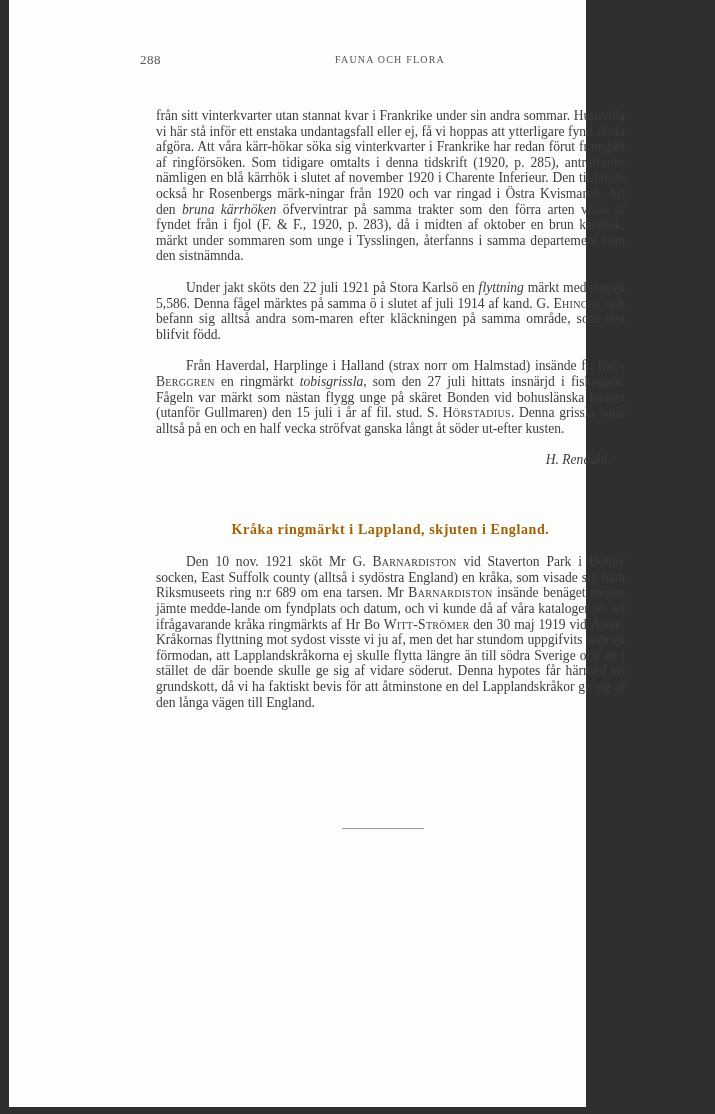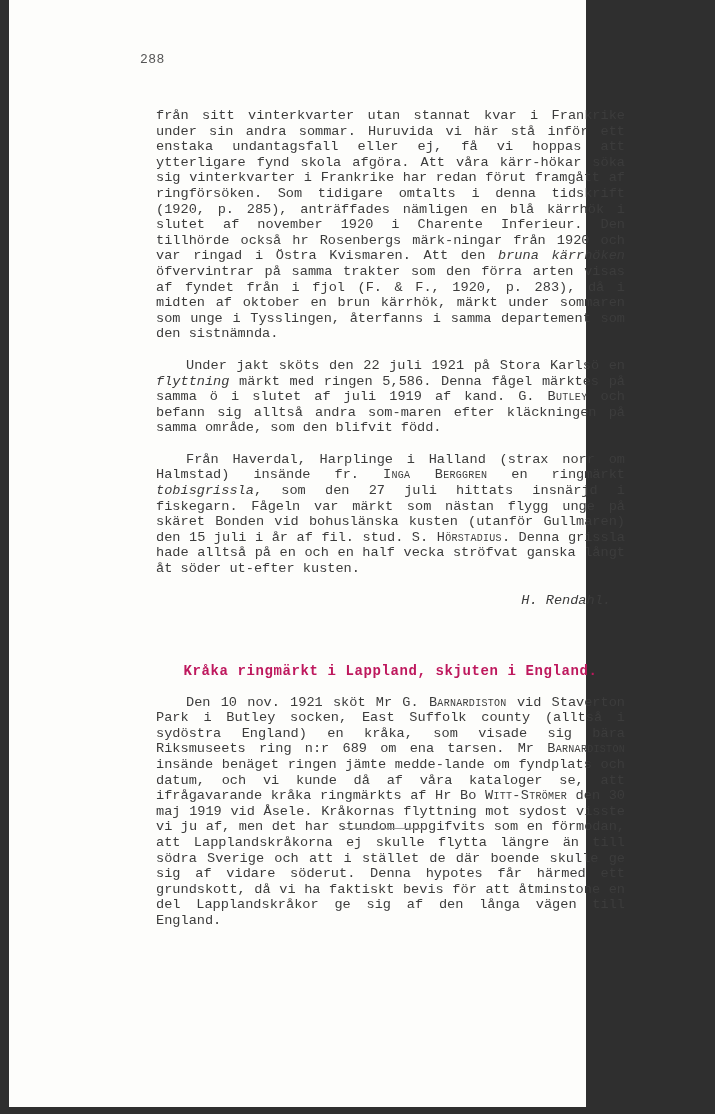--- a/index.html
+++ b/index.html
@@ -21,21 +21,20 @@
       width: 715px; height: 1114px;
       background: #2f2f2f;
     }
     .page {
       position: absolute;
       left: 9px;
       top: 0;
       width: 577px;
       height: 1107px;
       background: #fdfdfb;
-      font-family: Liberation Mono, monospace;
     }
     .running-head {
       position: absolute;
       left: 131px;
       top: 52px;
       width: 500px;
       height: 20px;
       font-size: 13px;
       color: #555;
     }
@@ -80,48 +79,49 @@
       line-height: 16px;
       color: #3c3c3c;
     }
     .section-heading {
       margin-top: 54px;
       margin-bottom: 12px;
       text-align: center;
       font-weight: bold;
       font-size: 14px;
       letter-spacing: 0.6px;
-      color: #be185d;
+      color: #a16207;
     }
     .rule {
       position: absolute;
       left: 333px;
       top: 828px;
       width: 82px;
       height: 1px;
       background: #9a9a9a;
     }
   </style>
 </head>
 <body>
 
 <div class="scan-frame"></div>
 
 <div class="page">
 
   <div class="running-head">
     <span class="page-number">288</span>
+    <span class="journal-title">FAUNA OCH FLORA</span>
   </div>
 
   <div class="column">
 
     <section>
       <p><span>från sitt vinterkvarter utan stannat kvar i Frankrike under sin andra sommar. Huruvida vi här stå inför ett enstaka undantagsfall eller ej, få vi hoppas att ytterligare fynd skola afgöra. Att våra kärr-hökar söka sig vinterkvarter i Frankrike har redan förut framgått af ringförsöken. Som tidigare omtalts i denna tidskrift (1920, p. 285), anträffades nämligen en blå kärrhök i slutet af november 1920 i Charente Inferieur. Den tillhörde också hr Rosenbergs märk-ningar från 1920 och var ringad i Östra Kvismaren. Att den </span><em>bruna kärrhöken</em><span> öfvervintrar på samma trakter som den förra arten visas af fyndet från i fjol (F. &amp; F., 1920, p. 283), då i midten af oktober en brun kärrhök, märkt under sommaren som unge i Tysslingen, återfanns i samma departement som den sistnämnda.</span></p>
 
-      <p class="indent"><span>Under jakt sköts den 22 juli 1921 på Stora Karlsö en </span><em>flyttning</em><span> märkt med ringen 5,586. Denna fågel märktes på samma ö i slutet af juli 1919 af kand. G. </span><span class="sc">Butley</span><span> och befann sig alltså andra som-maren efter kläckningen på samma område, som den blifvit född.</span></p>
+      <p class="indent"><span>Under jakt sköts den 22 juli 1921 på Stora Karlsö en </span><em>flyttning</em><span> märkt med ringen 5,586. Denna fågel märktes på samma ö i slutet af juli 1914 af kand. G. </span><span class="sc">Ehinger</span><span> och befann sig alltså andra som-maren efter kläckningen på samma område, som den blifvit född.</span></p>
 
       <p class="indent"><span>Från Haverdal, Harplinge i Halland (strax norr om Halmstad) insände fr. </span><span class="sc">Inga Berggren</span><span> en ringmärkt </span><em>tobisgrissla</em><span>, som den 27 juli hittats insnärjd i fiskegarn. Fågeln var märkt som nästan flygg unge på skäret Bonden vid bohuslänska kusten (utanför Gullmaren) den 15 juli i år af fil. stud. S. </span><span class="sc">Hörstadius</span><span>. Denna grissla hade alltså på en och en half vecka ströfvat ganska långt åt söder ut-efter kusten.</span></p>
 
       <div class="signature">H. Rendahl.</div>
     </section>
 
     <section>
       <h2 class="section-heading">Kråka ringmärkt i Lappland, skjuten i England.</h2>
 
       <p class="indent"><span>Den 10 nov. 1921 sköt Mr G. </span><span class="sc">Barnardiston</span><span> vid Staverton Park i Butley socken, East Suffolk county (alltså i sydöstra England) en kråka, som visade sig bära Riksmuseets ring n:r 689 om ena tarsen. Mr </span><span class="sc">Barnardiston</span><span> insände benäget ringen jämte medde-lande om fyndplats och datum, och vi kunde då af våra kataloger se, att ifrågavarande kråka ringmärkts af Hr Bo </span><span class="sc">Witt-Strömer</span><span> den 30 maj 1919 vid Åsele. Kråkornas flyttning mot sydost visste vi ju af, men det har stundom uppgifvits som en förmodan, att Lapplandskråkorna ej skulle flytta längre än till södra Sverige och att i stället de där boende skulle ge sig af vidare söderut. Denna hypotes får härmed ett grundskott, då vi ha faktiskt bevis för att åtminstone en del Lapplandskråkor ge sig af den långa vägen till England.</span></p>

